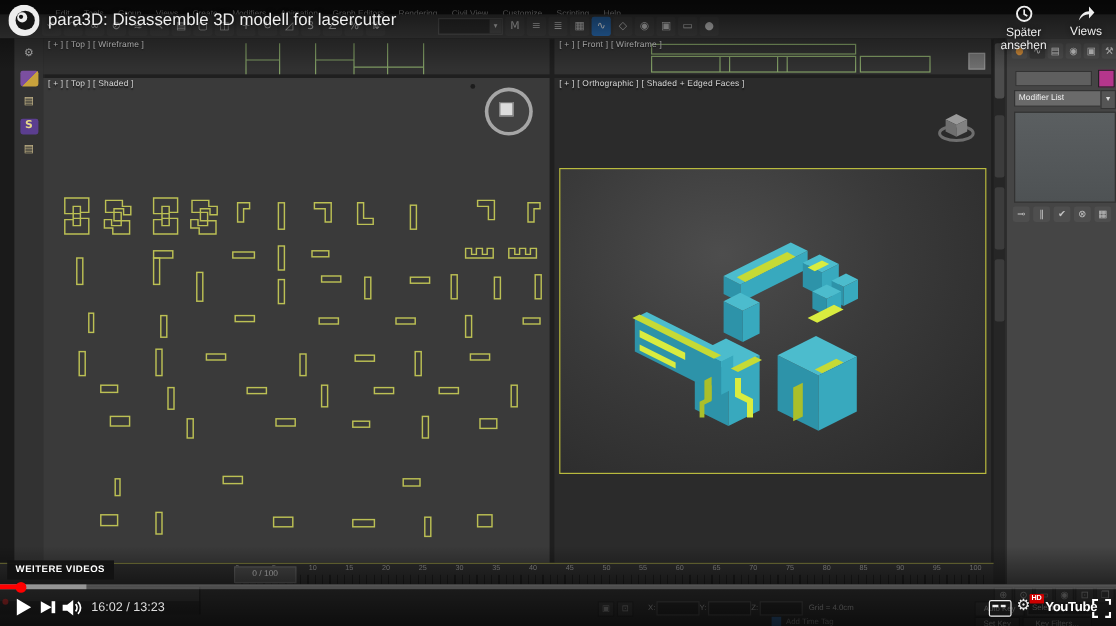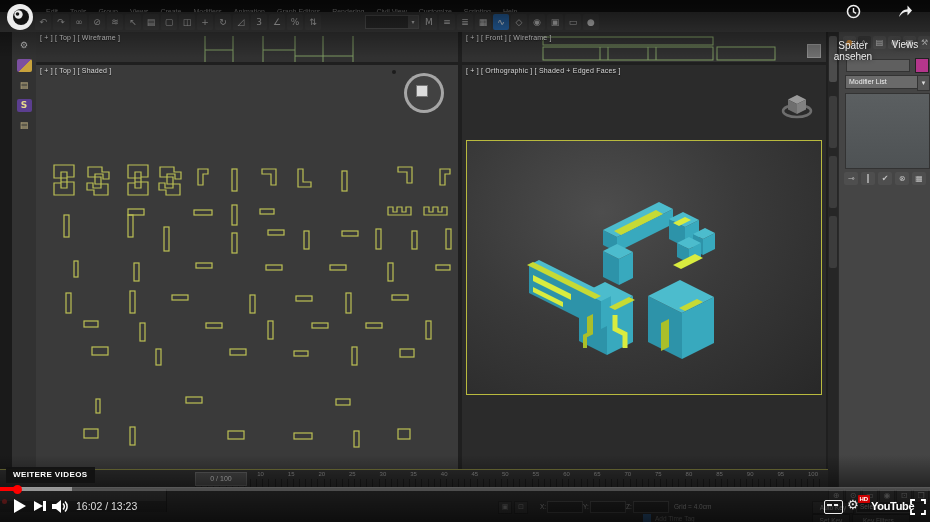--- a/index.html
+++ b/index.html
@@ -84,21 +84,21 @@
             font-family:"DejaVu Sans",sans-serif;background:#3e3e3e;border:1px solid #2b2b2b;}
   #listener1{position:absolute;left:0;top:1px;width:166px;height:12px;background:#3f3f3f;border-right:1px solid #222;}
   #listener2{position:absolute;left:0;top:13px;width:166px;height:11px;background:#2e2e2e;border-right:1px solid #222;}
   #listener-dot{position:absolute;left:2px;top:11px;width:5px;height:5px;border-radius:50%;background:#c23333;}
 
   
   #yt-top{left:0;top:0;width:930px;height:58px;background:linear-gradient(180deg,rgba(0,0,0,.68),rgba(0,0,0,0));z-index:10;}
   #yt-avatar{position:absolute;left:7px;top:4px;width:26px;height:26px;}
   #yt-title{position:absolute;left:40px;top:8px;font-size:14px;color:#eee;text-shadow:0 0 4px rgba(0,0,0,.9);}
   .yt-topbtn{position:absolute;top:4px;text-align:center;color:#eee;}
-  .yt-topbtn .lab{display:block;font-size:10px;margin-top:21px;text-shadow:0 0 4px rgba(0,0,0,.8);}
+  .yt-topbtn .lab{display:block;font-size:10px;margin-top:3px;text-shadow:0 0 4px rgba(0,0,0,.8);}
   #yt-scrim{left:0;top:455px;width:930px;height:67px;z-index:8;
             background:linear-gradient(180deg,rgba(0,0,0,0),rgba(0,0,0,.45) 45%,rgba(0,0,0,.75));}
   #yt-chip{left:6px;top:467px;height:16px;background:rgba(18,18,18,.95);color:#fff;font-size:8px;font-weight:bold;
            letter-spacing:.4px;line-height:16px;padding:0 7px;z-index:11;}
   #yt-progressbar{left:0;top:487px;width:930px;height:3.5px;background:rgba(255,255,255,.22);z-index:11;}
   #yt-buffered{position:absolute;left:0;top:0;height:3.5px;background:rgba(255,255,255,.4);}
   #yt-played{position:absolute;left:0;top:0;height:3.5px;background:#f00;}
   #yt-knob{position:absolute;left:13px;top:-2.5px;width:9px;height:9px;border-radius:50%;background:#f00;}
   #yt-controls{left:0;top:492px;width:930px;height:30px;z-index:12;color:#eee;}
   #play-btn{position:absolute;left:14px;top:7px;width:0;height:0;border-left:12px solid #fff;
@@ -413,20 +413,21 @@
       </div>
   </div>
 
   <div id="yt-top" class="abs">
     <svg id="yt-avatar" width="26" height="26">
       <circle cx="13" cy="13" r="13" fill="#ededed"></circle>
       <circle cx="14" cy="13" r="8" fill="#141414"></circle>
       <circle cx="11.5" cy="10.5" r="4.2" fill="#ededed"></circle>
       <circle cx="10.5" cy="10" r="1.8" fill="#141414"></circle>
     </svg>
+    <div id="yt-title">para3D: Disassemble 3D modell for lasercutter</div>
 
     <div class="yt-topbtn" style="left:822px;width:62px;">
       <svg width="15" height="15" style="display:block;margin:0 auto;">
         <circle cx="7.5" cy="7.5" r="6" fill="none" stroke="#eee" stroke-width="1.6"></circle>
         <path d="M7.5 4v3.8l2.6 1.6" fill="none" stroke="#eee" stroke-width="1.4"></path>
       </svg>
       <span class="lab">Später ansehen</span>
     </div>
     <div class="yt-topbtn" style="left:888px;width:34px;">
       <svg width="16" height="14" style="display:block;margin:0 auto;">

